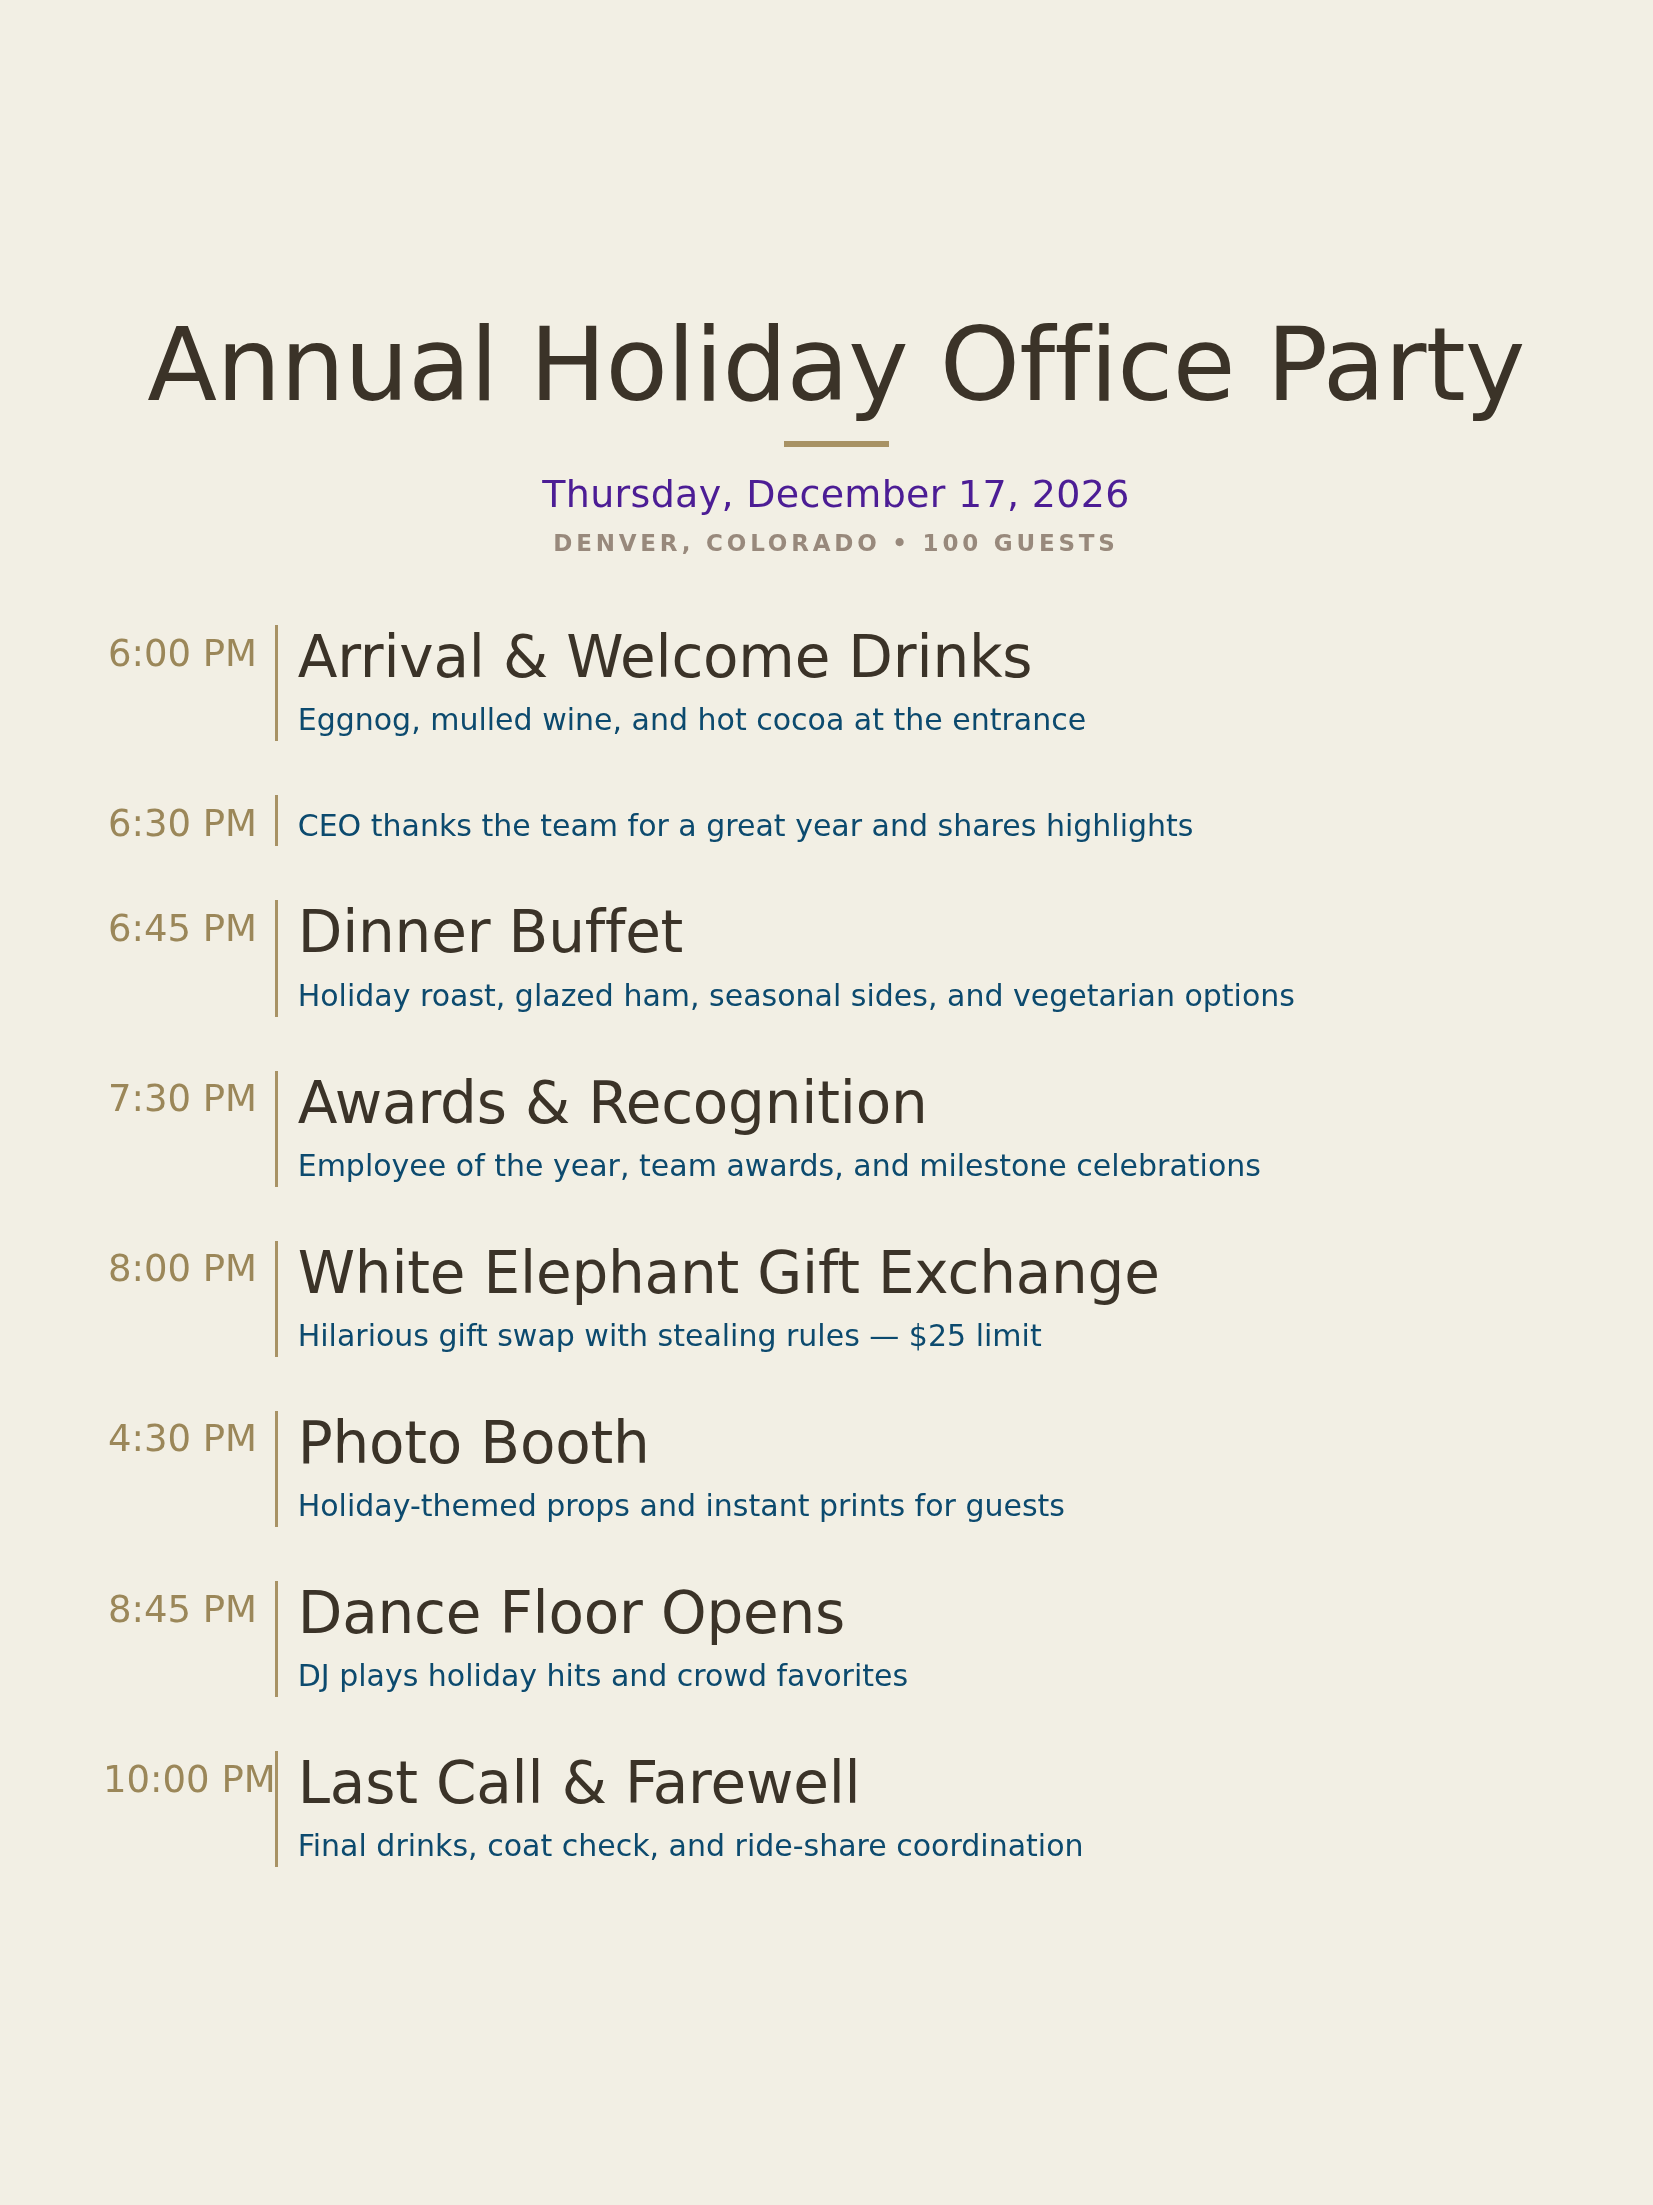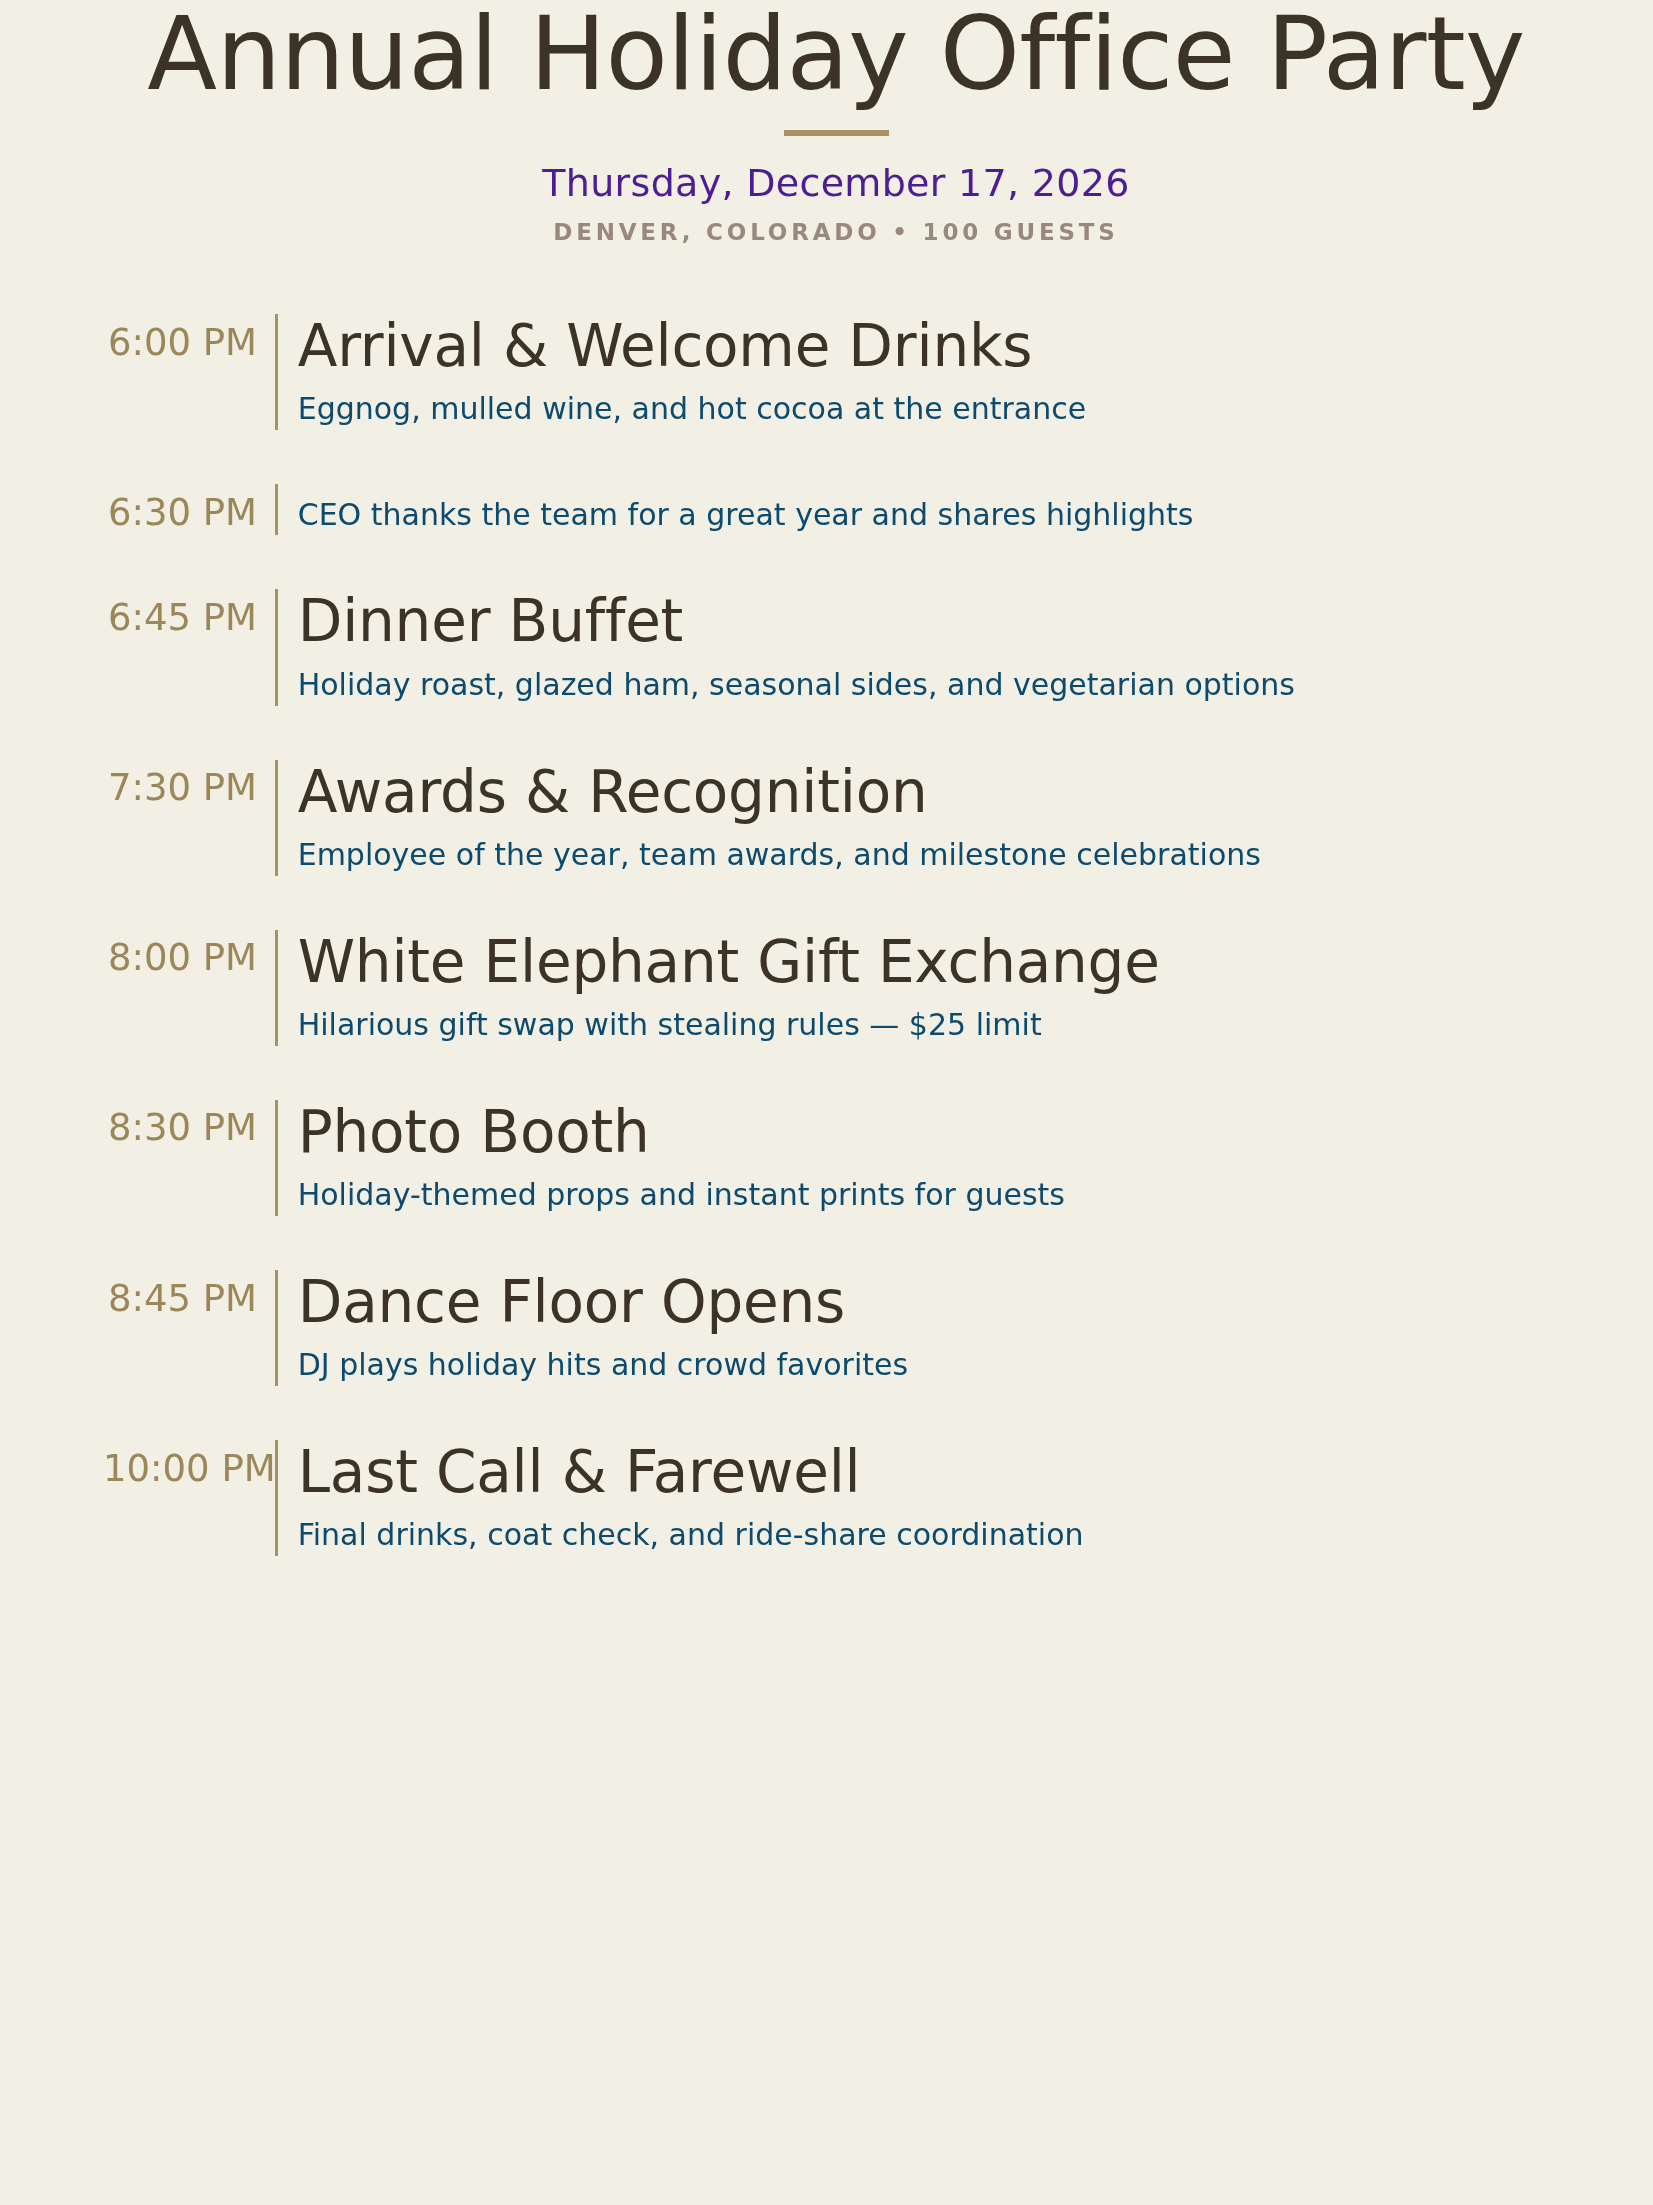--- a/index.html
+++ b/index.html
@@ -17,20 +17,21 @@
 
   .page {
     position: relative;
     width: 1654px;
     height: 2205px;
     box-sizing: border-box;
   }
 
   
   .header {
+    padding-top: 311px;
     text-align: center;
     margin-left: 18px;
   }
 
   .event-title {
     font-family: "DejaVu Sans", sans-serif;
     font-size: 102px;
     font-weight: 400;
     line-height: 1.06;
     color: #3b3328;
@@ -177,21 +178,21 @@
     <div class="timeline-row">
       <div class="row-time">8:00 PM</div>
       <div class="row-rule"></div>
       <div class="row-body">
         <div class="row-name">White Elephant Gift Exchange</div>
         <div class="row-desc">Hilarious gift swap with stealing rules — $25 limit</div>
       </div>
     </div>
 
     <div class="timeline-row">
-      <div class="row-time">8:30 PM</div>
+      <div class="row-time">4:30 PM</div>
       <div class="row-rule"></div>
       <div class="row-body">
         <div class="row-name">Photo Booth</div>
         <div class="row-desc">Holiday-themed props and instant prints for guests</div>
       </div>
     </div>
 
     <div class="timeline-row">
       <div class="row-time">8:45 PM</div>
       <div class="row-rule"></div>

